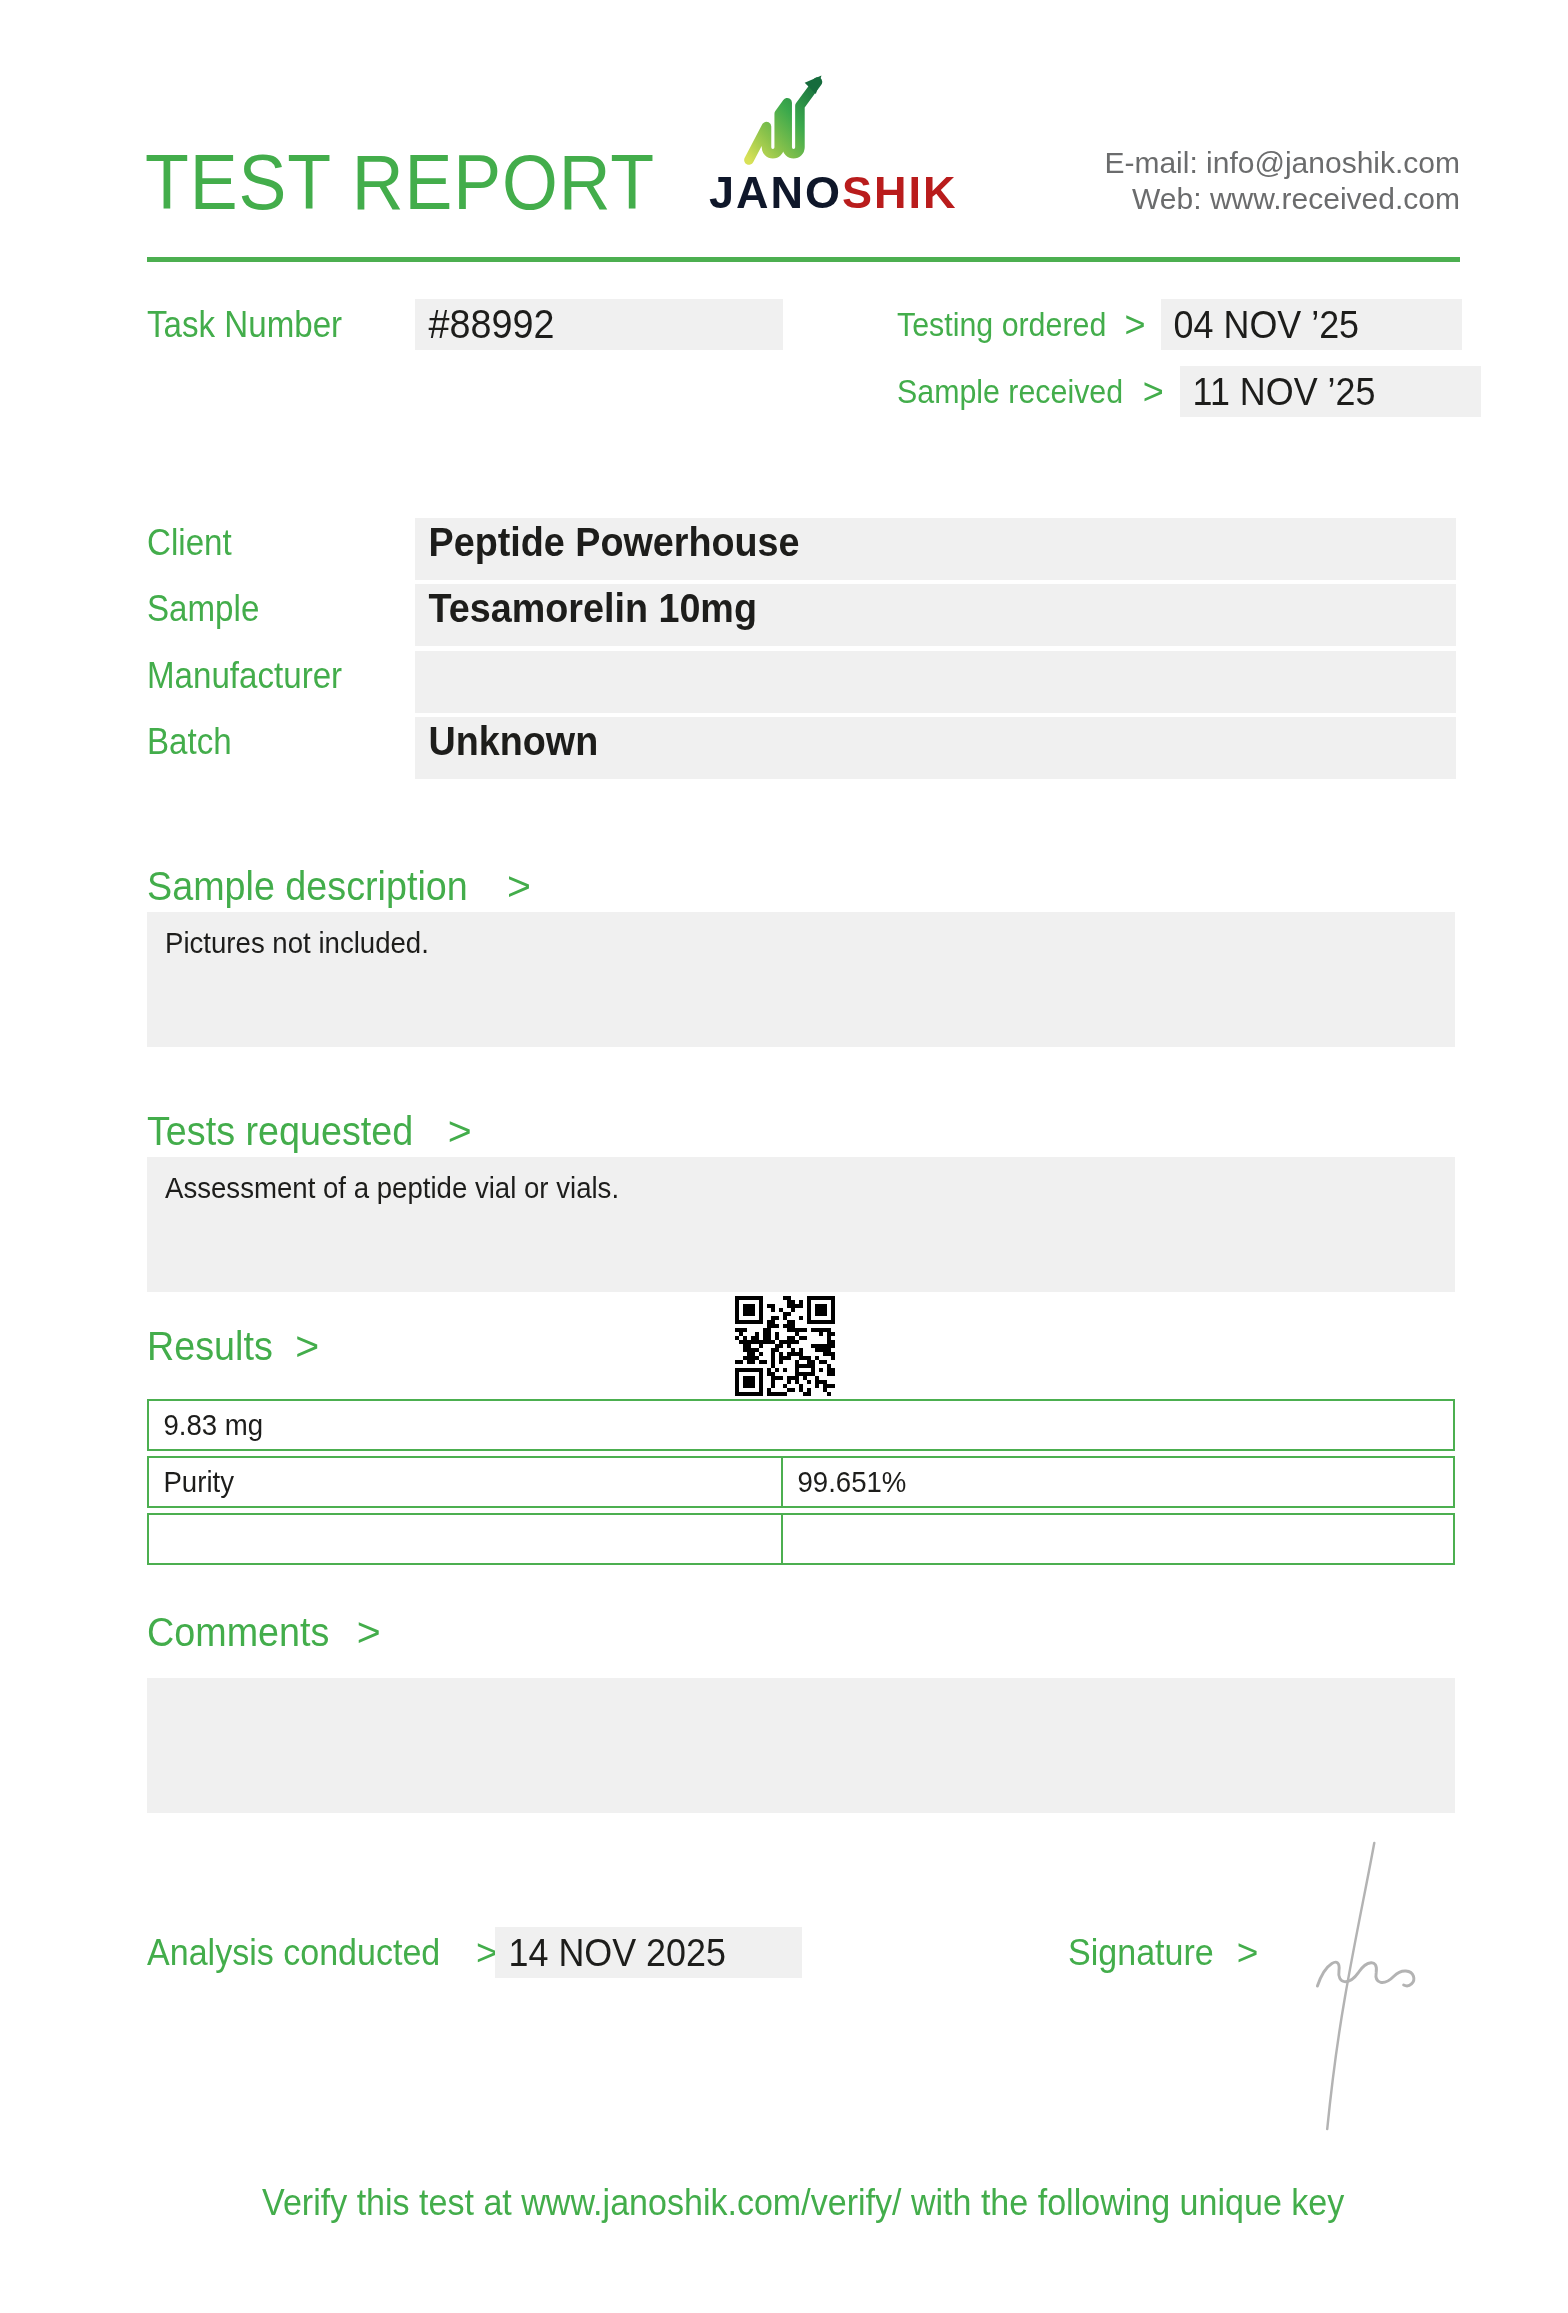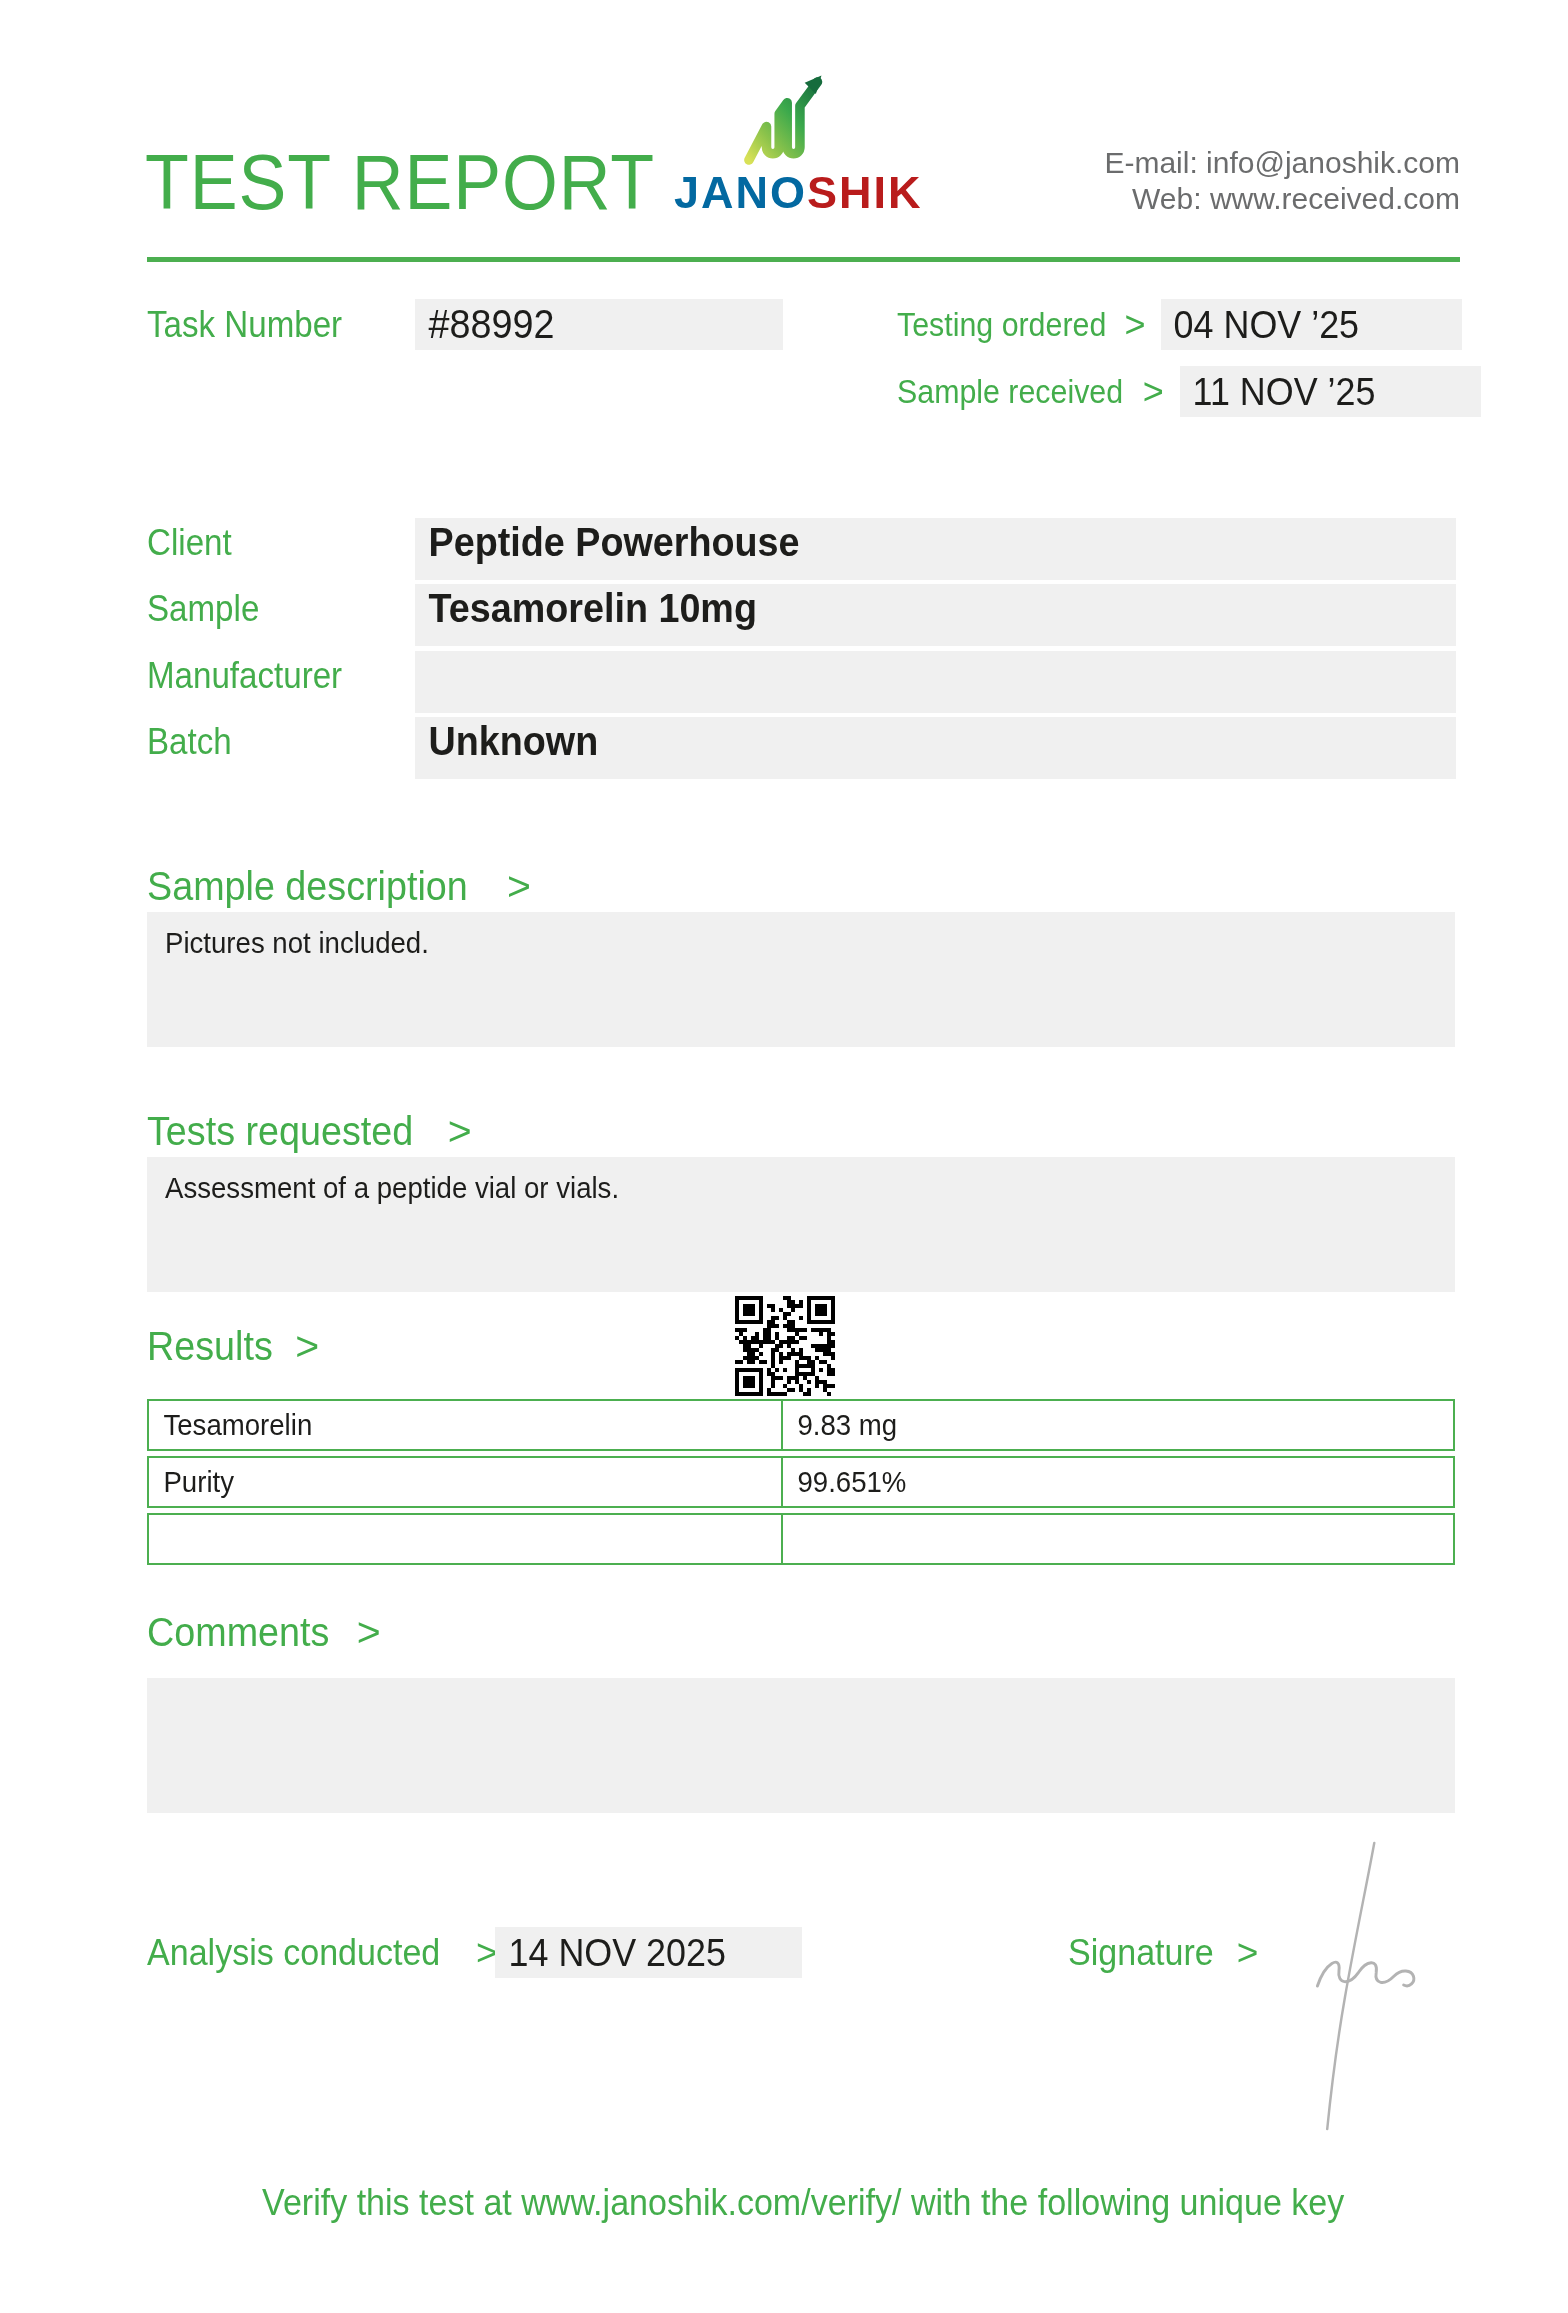--- a/index.html
+++ b/index.html
@@ -12,21 +12,21 @@
   .green { color: var(--green-text, #43ad4b); }
   .gbox { background: var(--box-gray, #f0f0f0); }
   .cx   { display:inline-block; transform:scaleX(0.92); transform-origin:0 50%; white-space:nowrap; }
   .cx-c { display:inline-block; transform:scaleX(0.92); transform-origin:50% 50%; white-space:nowrap; }
 
   
   .title { left:145px; top:137px; font-size:78px; font-weight:400; letter-spacing:1px; }
   .logo { left:674px; top:74px; width:220px; text-align:center; }
   .logo-mark { display:block; margin:0 auto; }
   .logo-text { margin-top:2px; font-size:45px; font-weight:700; letter-spacing:2px; line-height:45px; }
-  .brand-dark { color:#0369a1; }
+  .brand-dark { color:#0f172a;margin-left:35px; }
   .brand-green { color:#b91c1c; }
   .contact { right:108px; top:145px; text-align:right; font-size:30px; line-height:36px; color:var(--muted-gray,#6b6c6d); }
   .rule { left:147px; top:257px; width:1313px; height:4.9px; background:var(--green-border,#4caf50); }
 
   
   .flabel { font-size:36px; }
   .task-label { left:147px; top:299px; height:51px; line-height:51px; }
   .task-box { left:415px; top:299px; width:368px; height:51px; }
   .boxval { font-size:41px; line-height:51px; padding-left:14.7px; color:var(--text-dark,#1d1d1b); }
   .meta-row { left:897px; width:551px; height:51px; display:flex; align-items:center; }
@@ -387,21 +387,20 @@
         <rect fill="#fff" x="76" y="4" width="20" height="20"></rect>
         <rect x="80" y="8" width="12" height="12"></rect>
         <rect x="0" y="72" width="28" height="28"></rect>
         <rect fill="#fff" x="4" y="76" width="20" height="20"></rect>
         <rect x="8" y="80" width="12" height="12"></rect>
       </g>
   </svg>
 
   <div class="abs rtable">
     <div class="t-row">
-      <div class="t-cell-name"><span class="cx tcell-text">Tesamorelin</span></div>
       <div class="t-cell-val"><span class="cx tcell-text">9.83 mg</span></div>
     </div>
     <div class="t-row">
       <div class="t-cell-name"><span class="cx tcell-text">Purity</span></div>
       <div class="t-cell-val"><span class="cx tcell-text">99.651%</span></div>
     </div>
     <div class="t-row">
       <div class="t-cell-name"><span class="cx tcell-text"></span></div>
       <div class="t-cell-val"><span class="cx tcell-text"></span></div>
     </div>

